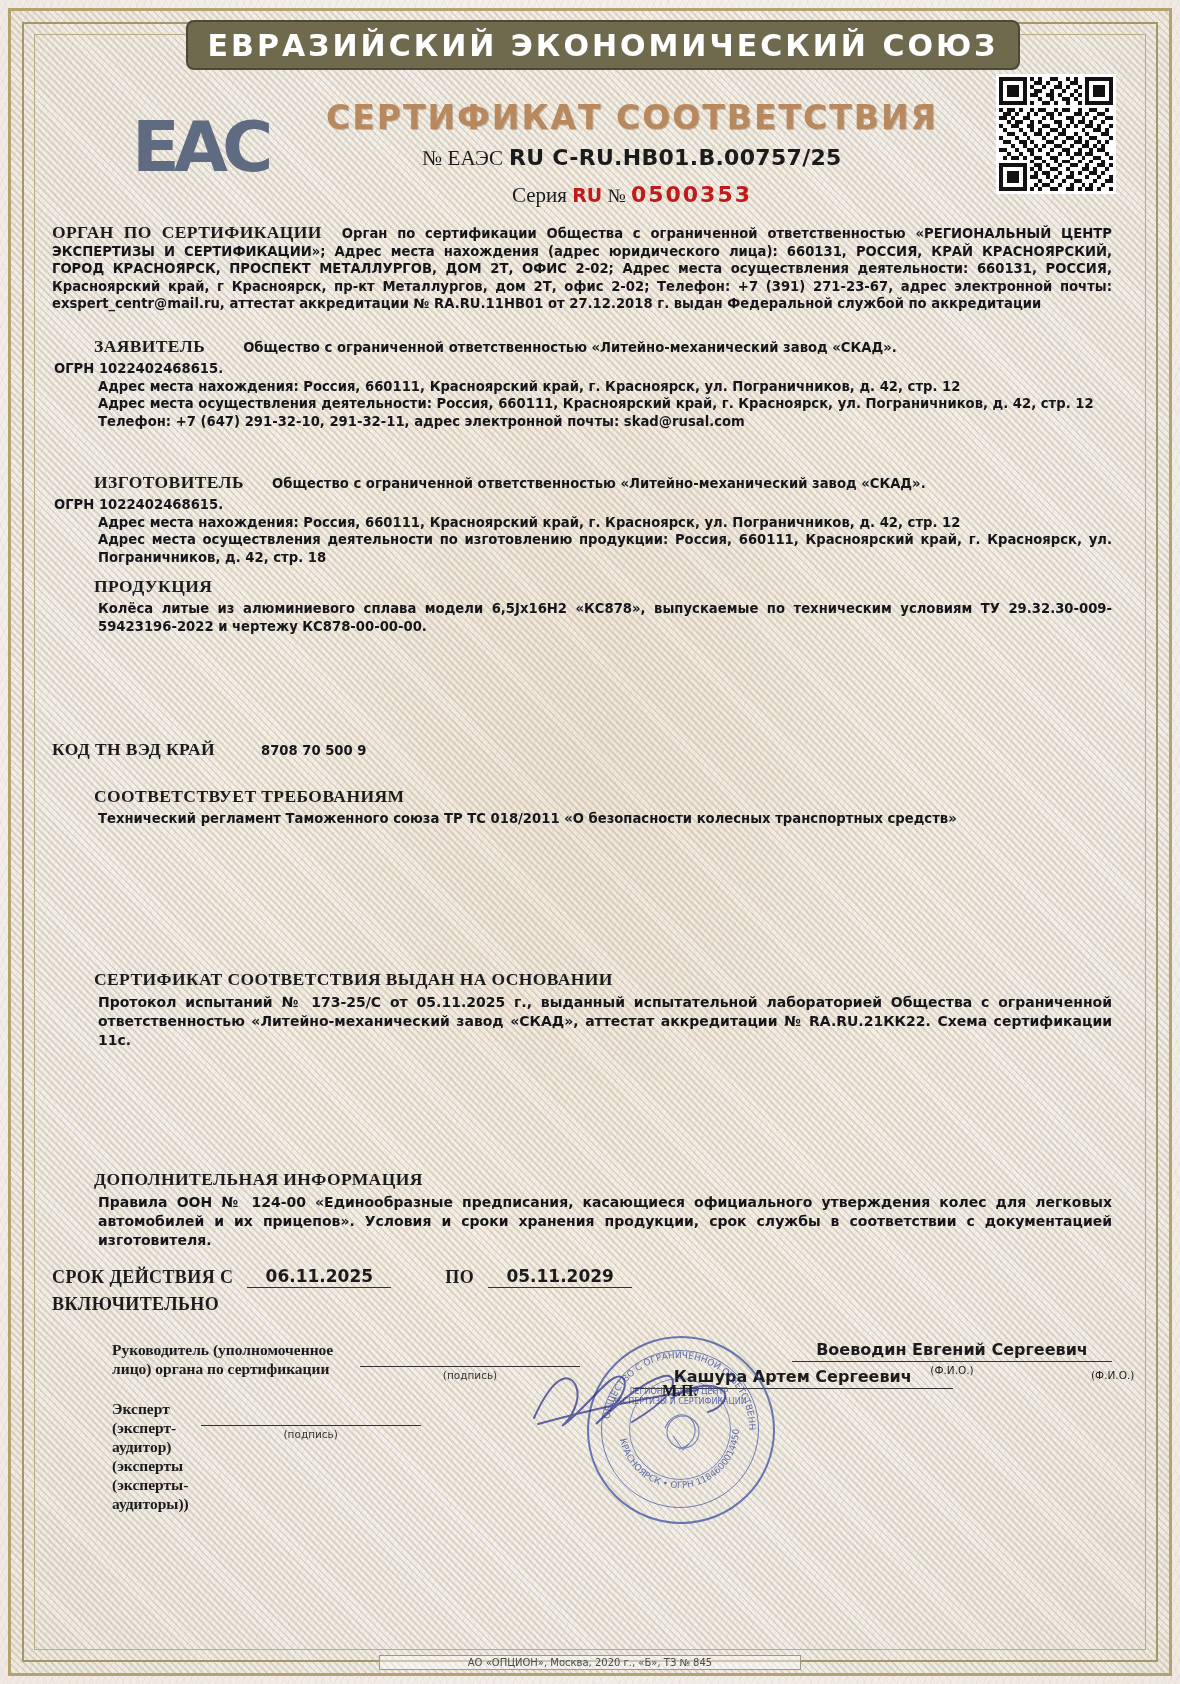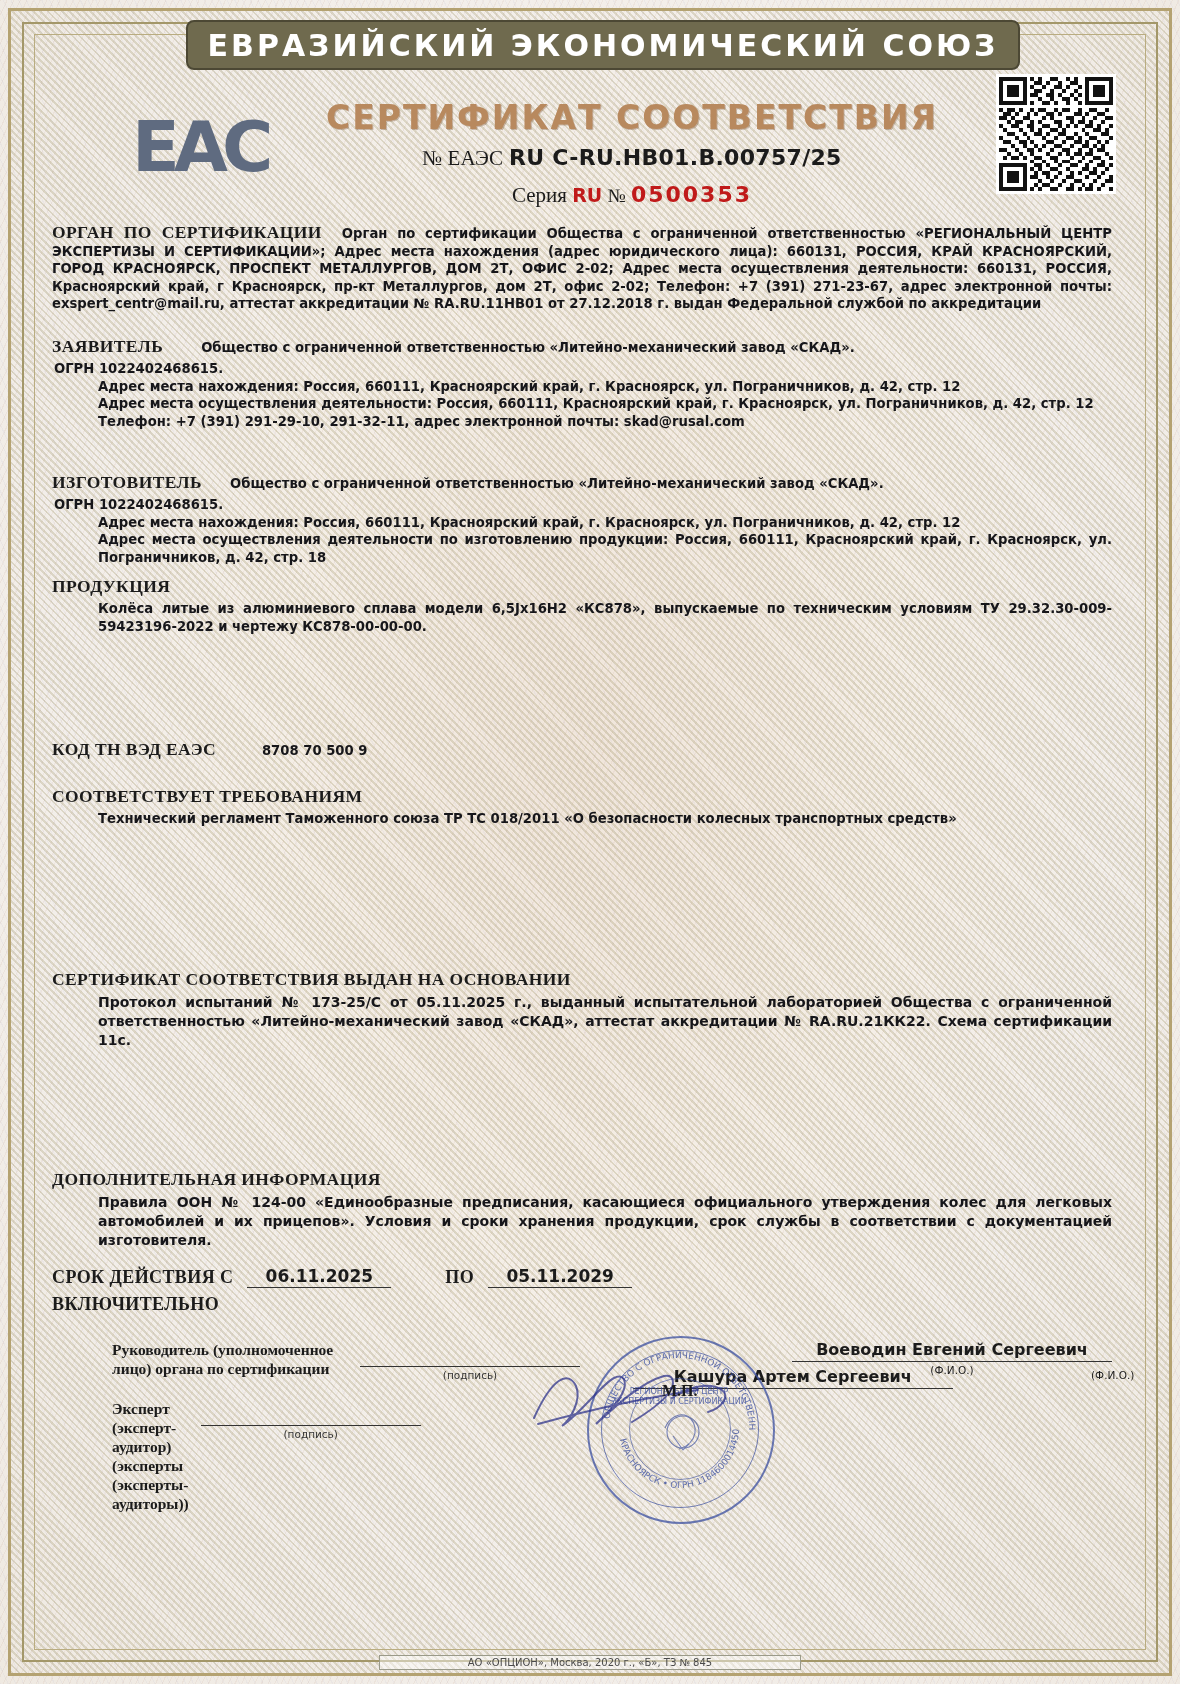--- a/index.html
+++ b/index.html
@@ -174,21 +174,21 @@
   #product { left: 0; top: 502px; width: 1060px; }
   #tnved { left: 0; top: 665px; width: 1060px; }
   #conform { left: 0; top: 712px; width: 1060px; }
   #basis { left: 0; top: 895px; width: 1060px; }
   #addinfo { left: 0; top: 1095px; width: 1060px; }
   #validity { left: 0; top: 1192px; width: 1060px; }
   #signatures { left: 0; top: 1250px; width: 1060px; }
 
   .pad { padding-left: 46px; }
 
-  .sec-title-line { margin-bottom: 3px; }
+  .sec-title-line { margin-bottom: 3px; margin-left: 42px; }
 
   
   .valid-row {
     display: flex;
     align-items: flex-end;
     font-family: "Liberation Serif", serif;
     font-size: 18px;
     font-weight: bold;
   }
   .valid-label { letter-spacing: 0.4px; }
@@ -595,42 +595,42 @@
     </div>
 
     <div class="block" id="applicant">
       <div class="sec-title-line">
         <span class="sec-head">ЗАЯВИТЕЛЬ</span>
         <span class="body-text b" style="display:inline; padding-left:34px;">Общество с ограниченной ответственностью «Литейно-механический завод «СКАД».</span>
       </div>
       <div class="body-text b" style="padding-left:2px;">ОГРН 1022402468615.</div>
       <div class="body-text b pad">Адрес места нахождения: Россия, 660111, Красноярский край, г. Красноярск, ул. Пограничников, д. 42, стр. 12</div>
       <div class="body-text b pad">Адрес места осуществления деятельности: Россия, 660111, Красноярский край, г. Красноярск, ул. Пограничников, д. 42, стр. 12</div>
-      <div class="body-text b pad">Телефон: +7 (391) 291-29-10, 291-32-11, адрес электронной почты: skad@rusal.com</div>
+      <div class="body-text b pad">Телефон: +7 (647) 291-32-10, 291-32-11, адрес электронной почты: skad@rusal.com</div>
     </div>
 
     <div class="block" id="manufacturer">
       <div class="sec-title-line">
         <span class="sec-head">ИЗГОТОВИТЕЛЬ</span>
         <span class="body-text b" style="display:inline; padding-left:24px;">Общество с ограниченной ответственностью «Литейно-механический завод «СКАД».</span>
       </div>
       <div class="body-text b" style="padding-left:2px;">ОГРН 1022402468615.</div>
       <div class="body-text b pad">Адрес места нахождения: Россия, 660111, Красноярский край, г. Красноярск, ул. Пограничников, д. 42, стр. 12</div>
       <div class="body-text b pad">Адрес места осуществления деятельности по изготовлению продукции: Россия, 660111, Красноярский край, г. Красноярск, ул. Пограничников, д. 42, стр. 18</div>
     </div>
 
     <div class="block" id="product">
       <div class="sec-title-line">
         <span class="sec-head">ПРОДУКЦИЯ</span>
       </div>
       <div class="body-text b pad">Колёса литые из алюминиевого сплава модели 6,5Jx16H2 «КС878», выпускаемые по техническим условиям ТУ 29.32.30-009-59423196-2022 и чертежу КС878-00-00-00.</div>
     </div>
 
     <div class="block" id="tnved">
-      <span class="sec-head">КОД ТН ВЭД ЕАЭС</span>
+      <span class="sec-head">КОД ТН ВЭД КРАЙ</span>
       <span class="body-text b" style="display:inline; padding-left:42px;">8708 70 500 9</span>
     </div>
 
     <div class="block" id="conform">
       <div class="sec-title-line">
         <span class="sec-head">СООТВЕТСТВУЕТ ТРЕБОВАНИЯМ</span>
       </div>
       <div class="body-text b pad">Технический регламент Таможенного союза ТР ТС 018/2011 «О безопасности колесных транспортных средств»</div>
     </div>
 

